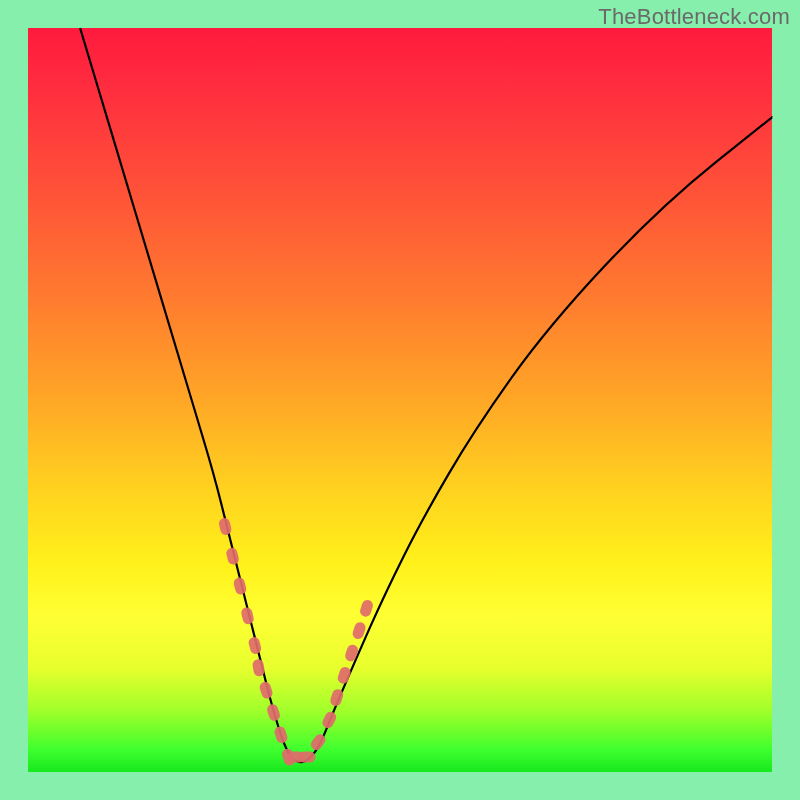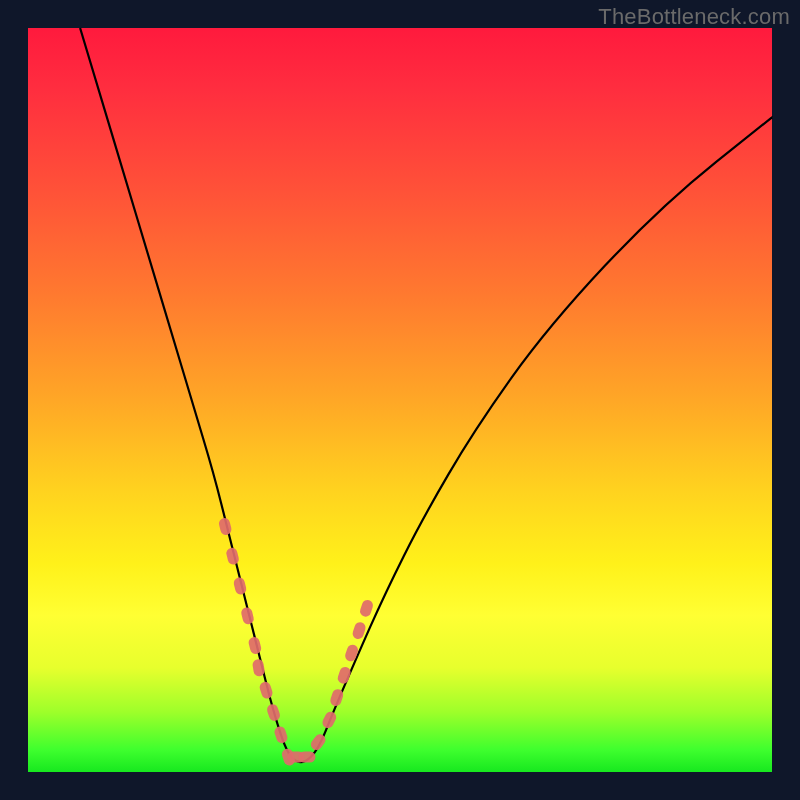--- a/index.html
+++ b/index.html
@@ -10,21 +10,21 @@
     background: #000;
     overflow: hidden;
     font-family: Arial, Helvetica, sans-serif;
   }
   .frame {
     position: absolute;
     left: 0;
     top: 0;
     width: 800px;
     height: 800px;
-    background: #0f172a;
+    background: #86efac;
   }
   .plot {
     position: absolute;
     left: 28px;
     top: 28px;
     width: 744px;
     height: 744px;
     
     background: linear-gradient(to bottom,
       #ff1a3d 0%,

